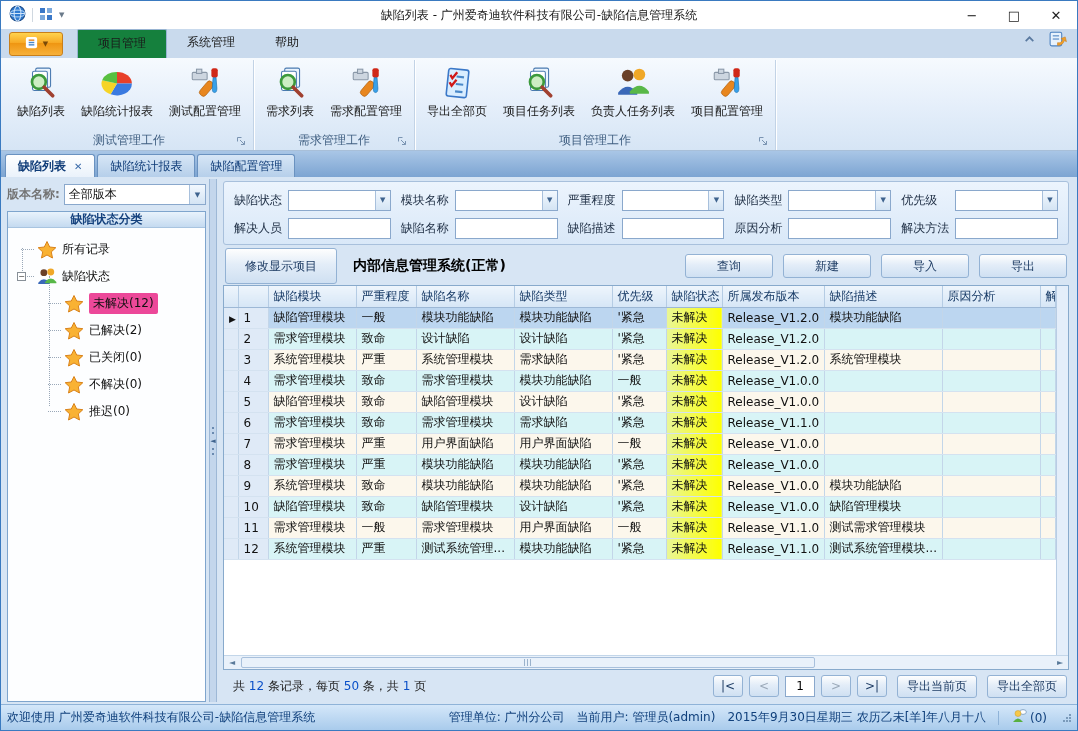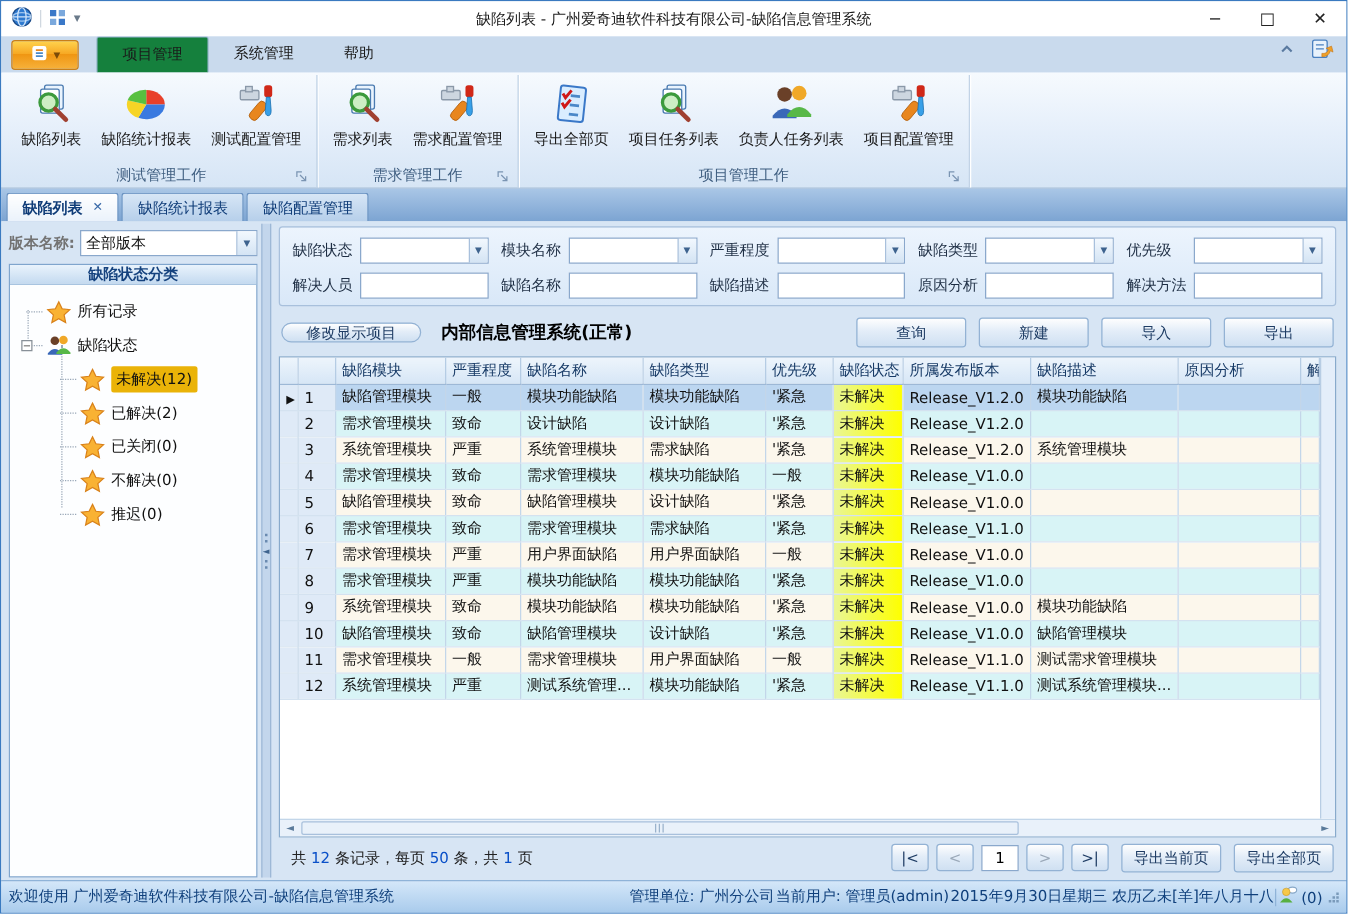--- a/index.html
+++ b/index.html
@@ -55,21 +55,21 @@
   .tree-panel { flex:1; border:1px solid #7fa5cd; background:#fdfeff; display:flex; flex-direction:column; min-height:0; }
   .tree-head { height:16px; background:linear-gradient(#e9f3fc,#c4daf0); border-bottom:1px solid #a8c4e0; display:flex; align-items:center; justify-content:center; font-size:12px; font-weight:bold; color:#15427e; }
   .tree { flex:1; position:relative; padding-top:8px; overflow:hidden; }
   .titem { height:27px; display:flex; align-items:center; font-size:12px; color:#111; position:relative; }
   .titem .stub { border-top:1px dotted #9aa8b8; width:13px; margin-right:3px; }
   .titem.lvl1 { padding-left:13px; }
   .titem.lvl2 { padding-left:40px; }
   .texp { width:9px; height:9px; border:1px solid #889098; background:#fff; font-size:8px; line-height:7px; text-align:center; color:#444; position:absolute; left:8px; top:9px; }
   .ticon { width:20px; height:20px; margin-right:5px; flex:0 0 auto; }
   .ticon svg { width:20px; height:20px; }
-  .tlabel.selhl { background:#eab308; border-radius:2px; padding:2px 4px; }
+  .tlabel.selhl { background:#ec4899; border-radius:2px; padding:2px 4px; }
   .vline { position:absolute; border-left:1px dotted #9aa8b8; width:0; }
 
   
   .splitter { width:8px; margin:0 3px; background:#c3d6ec; border:1px solid #9db8d6; border-top:none; border-bottom:none; display:flex; flex-direction:column; align-items:center; justify-content:center; gap:3px; }
   .splitter .sdot { width:2px; height:2px; background:#6a8ab0; }
   .splitter .sarr { font-size:7px; color:#3e638e; line-height:8px; }
 
   
   .right { flex:1; display:flex; flex-direction:column; margin-left:3px; min-width:0; min-height:0; }
 
@@ -77,21 +77,21 @@
   .frow { height:22px; display:flex; gap:10px; }
   .ffield { flex:1; display:flex; align-items:center; min-width:0; }
   .flabel { width:54px; flex:0 0 auto; font-size:12px; color:#1e2e44; }
   .fctrl { flex:1; height:21px; background:#fff; border:1px solid #8aa8cc; display:flex; align-items:center; min-width:0; }
   .fctrl .cbtn { margin-left:auto; width:15px; height:100%; border-left:1px solid #a8c0dc; background:linear-gradient(#f2f8fe,#d4e4f4); display:flex; align-items:center; justify-content:center; font-size:7px; color:#3e638e; }
   input.ftext { flex:1; height:21px; border:1px solid #8aa8cc; background:#fff; font-size:12px; padding:0 3px; min-width:0; }
 
   .btn { background:linear-gradient(#fefefe,#e3edf8 45%,#cfe0f2); border:1px solid #93b2d4; border-radius:3px; color:#1e3c64; font-size:12px; display:flex; align-items:center; justify-content:center; }
 
   .action-row { height:34px; display:flex; align-items:center; margin:4px 2px 2px 2px; }
-  .modify-btn { width:112px; height:16px;border-radius:10px; }
+  .modify-btn { width:112px; height:36px; }
   .sys-title { margin-left:16px; font-size:14px; font-weight:bold; color:#000;text-align:center; }
   .act-btns { margin-left:auto; display:flex; gap:10px; }
   .act-btns .btn { width:88px; height:24px; }
 
   
   .table-panel { flex:1; border:1px solid #88aacc; background:#fff; position:relative; min-height:0; display:flex; flex-direction:column; }
   .grid-area { flex:1; overflow:hidden; position:relative; padding-right:12px; }
   table.grid { border-collapse:collapse; table-layout:fixed; width:100%; }
   table.grid th, table.grid td { height:21px; font-size:12px; overflow:hidden; white-space:nowrap; padding:0 0 0 5px; text-align:left; font-weight:normal; }
   table.grid th { background:linear-gradient(#eef5fc,#d6e6f6); border-right:1px solid #b5cce4; border-bottom:1px solid #9db8d6; color:#173a66; }
@@ -115,21 +115,21 @@
   .summary { font-size:12px; color:#222; margin-left:8px; }
   .summary b { color:#0a50c8; font-weight:normal; }
   .pager { margin-left:auto; display:flex; align-items:center; gap:6px; }
   .pbtn { width:30px; height:22px; }
   .pbtn.dis { color:#9aa8b8; }
   input.pageno { width:30px; height:21px; border:1px solid #8aa8cc; text-align:center; font-size:12px; }
   .exp-btn { width:80px; height:23px; margin-left:4px; }
 
   
   .statusbar { height:26px; flex:0 0 auto; background:linear-gradient(#d4e7f9,#a9cbec); border-top:1px solid #8fb3d8; display:flex; align-items:center; font-size:12px; color:#10407c; padding:0 6px; }
-  .sb-right { margin-left:auto; display:flex; align-items:center; gap:1px; }
+  .sb-right { margin-left:auto; display:flex; align-items:center; gap:12px; }
   .sb-sep { width:1px; height:14px; background:#8fb3d8; }
   .sb-msg { display:flex; align-items:center; gap:3px; }
   .grip { display:flex; flex-direction:column; align-items:flex-end; gap:1px; margin-left:4px; }
   .grip span { display:block; }
   .grip .r { display:flex; gap:1px; }
   .grip i { width:2px; height:2px; background:#7a9aba; display:block; }
 </style>
 </head>
 <body>
 

